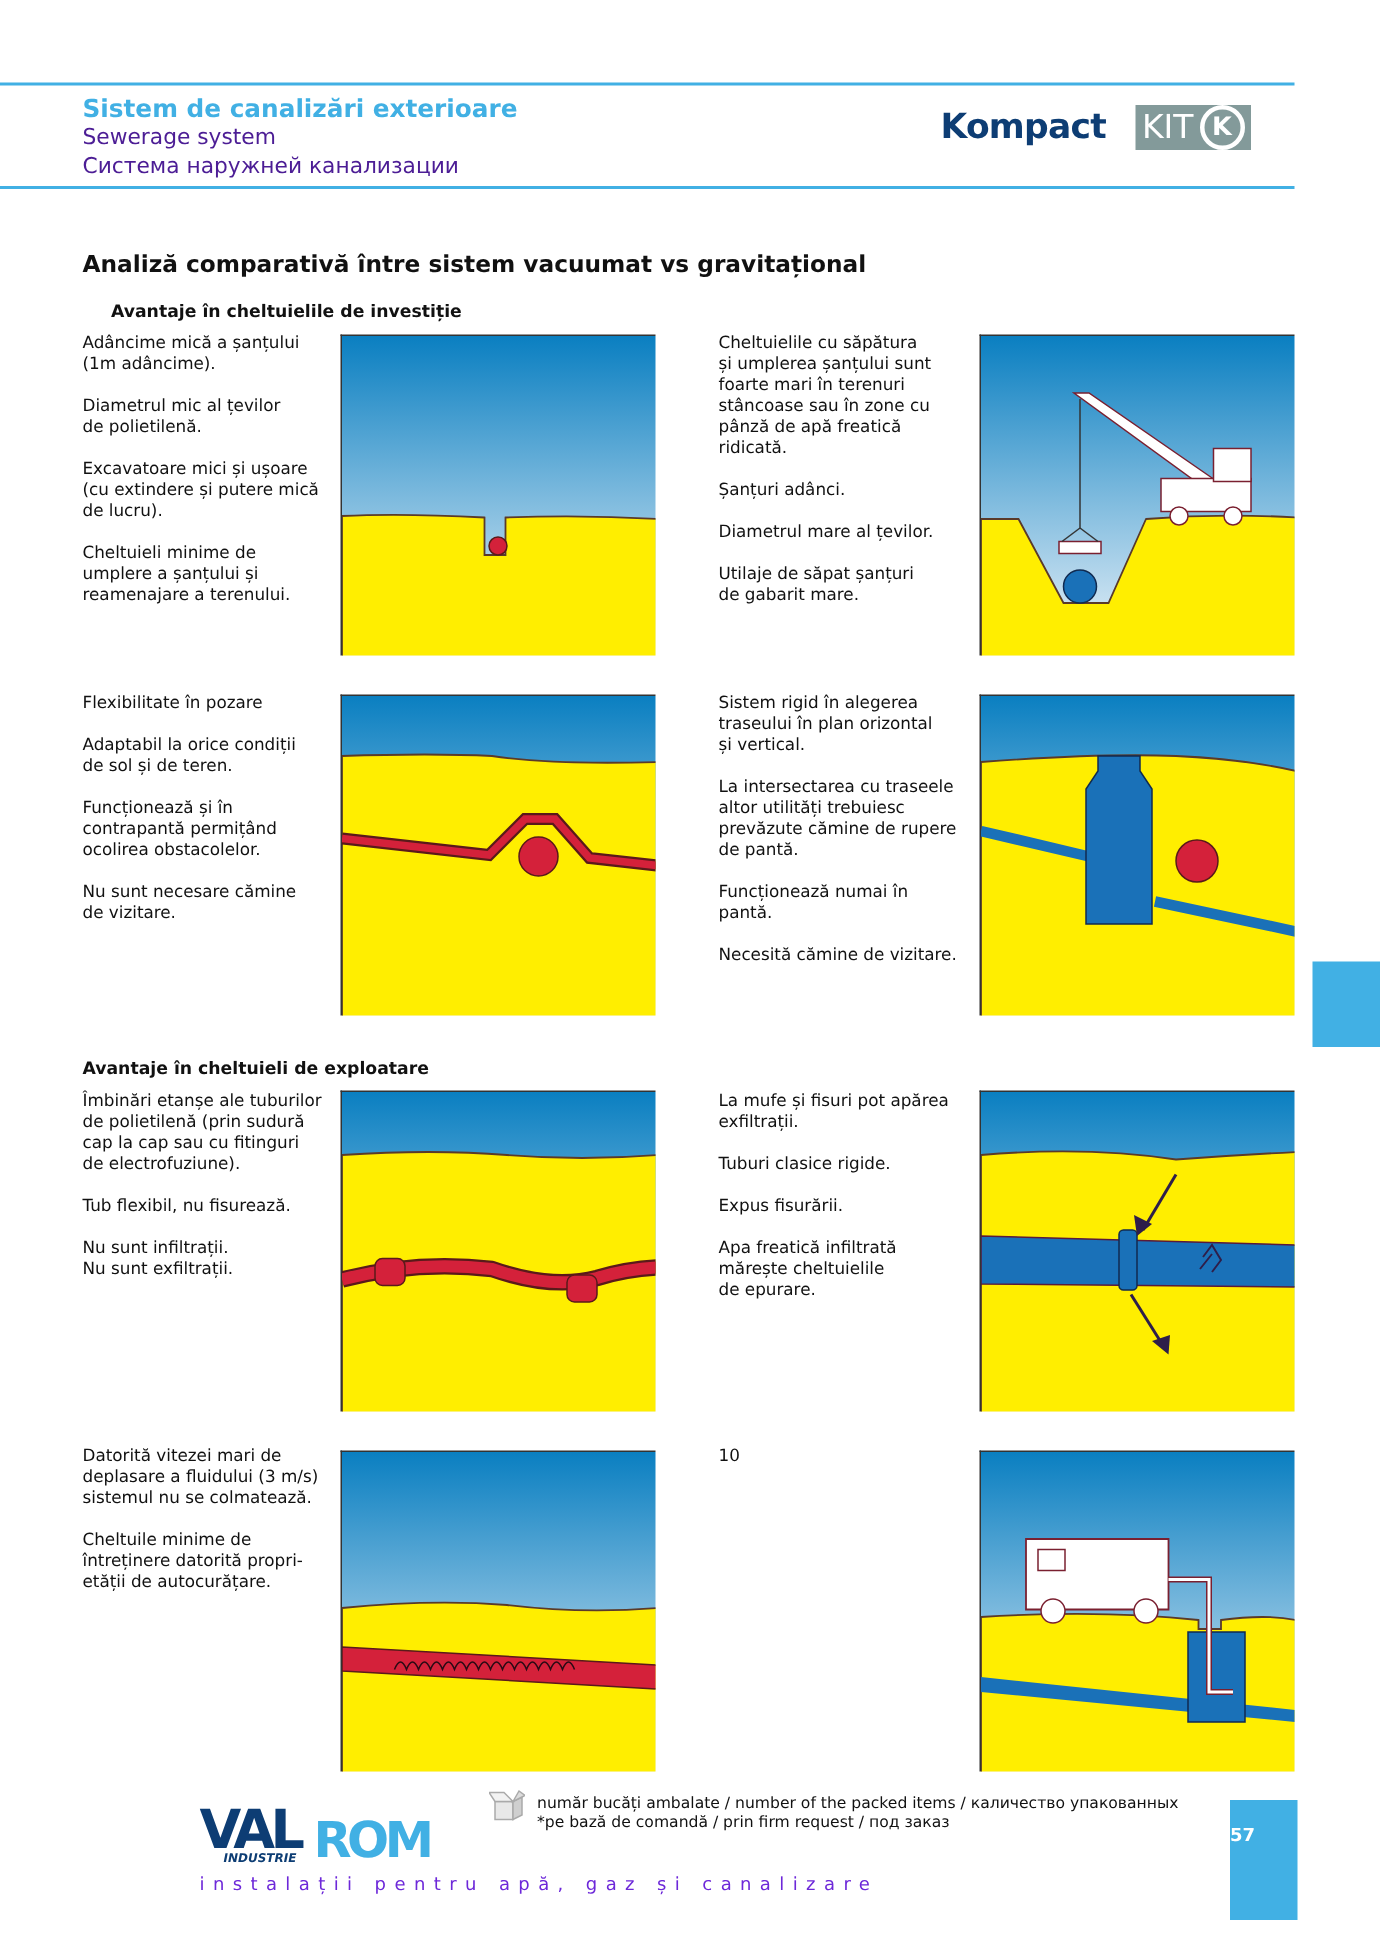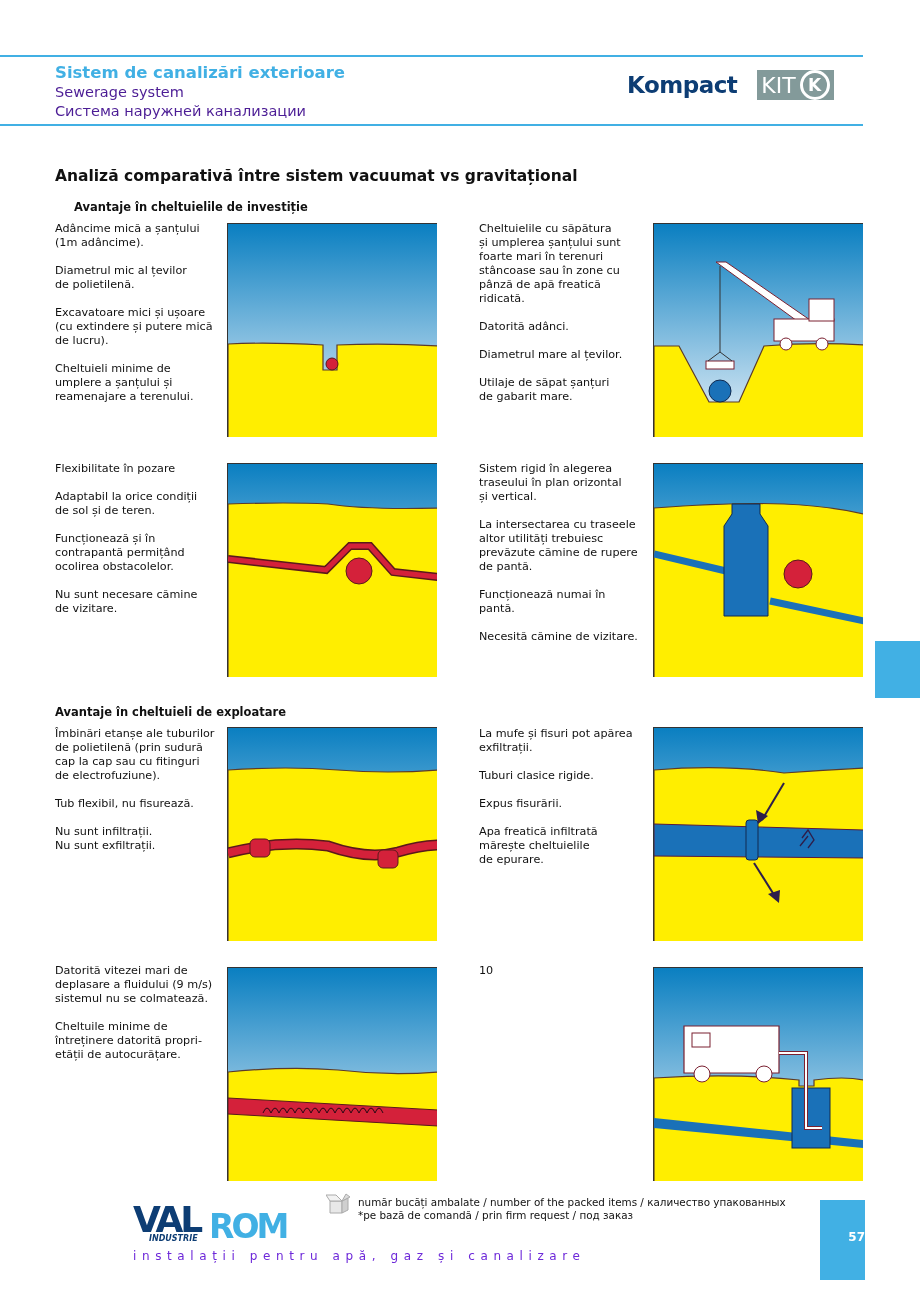--- a/index.html
+++ b/index.html
@@ -10,21 +10,21 @@
   .logo-kit { position:absolute; left:627px; top:70px; display:flex; align-items:center; }
   .logo-kit .k1 { font-family:"DejaVu Sans", sans-serif; font-weight:bold; font-size:23px; color:#0d3d74; letter-spacing:-0.5px; }
   .logo-kit .k2 { margin-left:20px; background:#839a9a; color:#fff; font-size:22px; padding:0 4px 0 4px; height:30px; display:flex; align-items:center; font-weight:normal; }
   .logo-kit .kcirc { width:24px; height:24px; border:3px solid #fff; border-radius:50%; margin-left:4px; display:flex; align-items:center; justify-content:center; font-size:17px; font-weight:bold; color:#fff; }
   .main-title { position:absolute; left:55px; top:167px; font-size:15.5px; font-weight:bold; }
   .sec-title { position:absolute; left:55px; font-size:11.5px; font-weight:bold; }
   .txt { position:absolute; font-size:11.2px; line-height:14px; white-space:pre-line; width:175px; }
   .pic { position:absolute; width:210px; height:214px; border-left:1.5px solid #333; border-top:1.5px solid #333; box-sizing:border-box; overflow:hidden; }
   .pic svg { display:block; }
   .side-tab { position:absolute; left:875px; top:641px; width:45px; height:57px; background:#41b0e4; }
-  .page-tab { position:absolute; left:820px; top:1200px; width:45px; height:80px; background:#41b0e4; color:#fff; font-weight:bold; font-size:12px; text-align:right; padding-top:30px; box-sizing:border-box; }
+  .page-tab { position:absolute; left:820px; top:1200px; width:45px; height:80px; background:#41b0e4; color:#fff; font-weight:bold; font-size:12px; text-align:left; padding-top:16px; box-sizing:border-box; }
   .valrom { position:absolute; left:133px; top:1198px; }
   .tagline { position:absolute; left:133px; top:1249px; font-size:12px; letter-spacing:5.6px; color:#6d28d9; }
   .legend-box-icon { position:absolute; left:326px; top:1193px; }
   .legend { position:absolute; left:358px; top:1196px; font-size:10.4px; line-height:13px; white-space:pre-line; }
 </style>
 </head>
 <body>
 
 <div class="hline" style="top:55px;"></div>
 <div class="hdr-title">Sistem de canalizări exterioare</div>
@@ -72,21 +72,21 @@
     <circle cx="104" cy="140" r="6" fill="#d4213a" stroke="#5a1a1a" stroke-width="1"></circle>
   </svg>
 </div>
 <div class="txt" style="left:479px; top:222px;">Cheltuielile cu săpătura
 și umplerea șanțului sunt
 foarte mari în terenuri
 stâncoase sau în zone cu
 pânză de apă freatică
 ridicată.
 
-Datorită adânci.
+Șanțuri adânci.
 
 Diametrul mare al țevilor.
 
 Utilaje de săpat șanțuri
 de gabarit mare.</div>
 <div class="pic" style="left:653px; top:223px;">
   <svg width="210" height="214" viewBox="0 0 210 214">
     <rect width="210" height="214" fill="url(#sky)"></rect>
     <path d="M0 122 L25 122 L55 178 L85 178 L110 122 Q160 118 210 121 L210 214 L0 214 Z" fill="#ffee00" stroke="#5a3a2a" stroke-width="1.2"></path>
     <line x1="66" y1="42" x2="66" y2="128" stroke="#333" stroke-width="1"></line>
@@ -184,21 +184,21 @@
     <rect x="92" y="92" width="12" height="40" rx="3" fill="#1a71b8" stroke="#102a50"></rect>
     <path d="M130 55 L108 92" stroke="#2e1e4a" stroke-width="2"></path>
     <polygon points="104,96 102,82 114,88" fill="#2e1e4a"></polygon>
     <path d="M100 135 L122 170" stroke="#2e1e4a" stroke-width="2"></path>
     <polygon points="125,175 114,166 126,162" fill="#2e1e4a"></polygon>
     <path d="M148 110 L154 102 L160 112 L154 120 M154 108 L146 118" stroke="#2e1e4a" stroke-width="1.3" fill="none"></path>
   </svg>
 </div>
 
 <div class="txt" style="left:55px; top:964px;">Datorită vitezei mari de
-deplasare a fluidului (9 m/s)
+deplasare a fluidului (3 m/s)
 sistemul nu se colmatează.
 
 Cheltuile minime de
 întreținere datorită propri-
 etății de autocurățare.</div>
 <div class="pic" style="left:227px; top:967px;">
   <svg width="210" height="214" viewBox="0 0 210 214">
     <rect width="210" height="214" fill="url(#sky)"></rect>
     <path d="M0 104 Q60 98 110 102 Q160 108 210 104 L210 214 L0 214 Z" fill="#ffee00" stroke="#5a3a2a" stroke-width="1.2"></path>
     <path d="M0 130 L210 142 L210 158 L0 146 Z" fill="#d4213a" stroke="#5a1a1a"></path>

